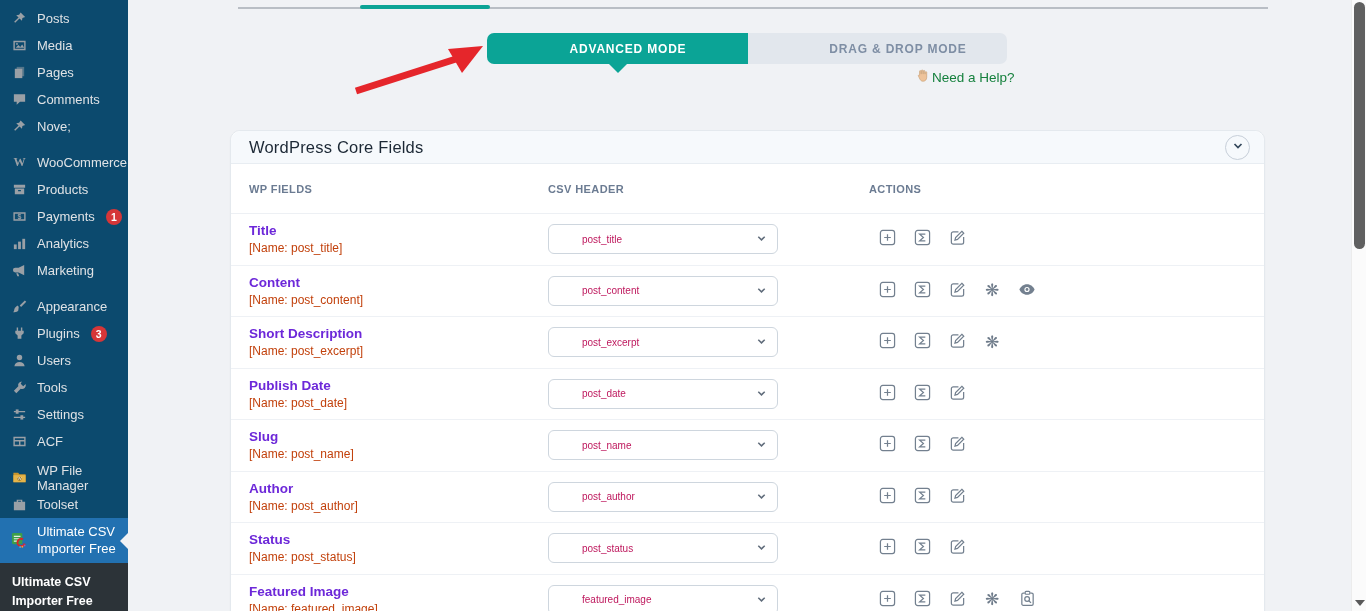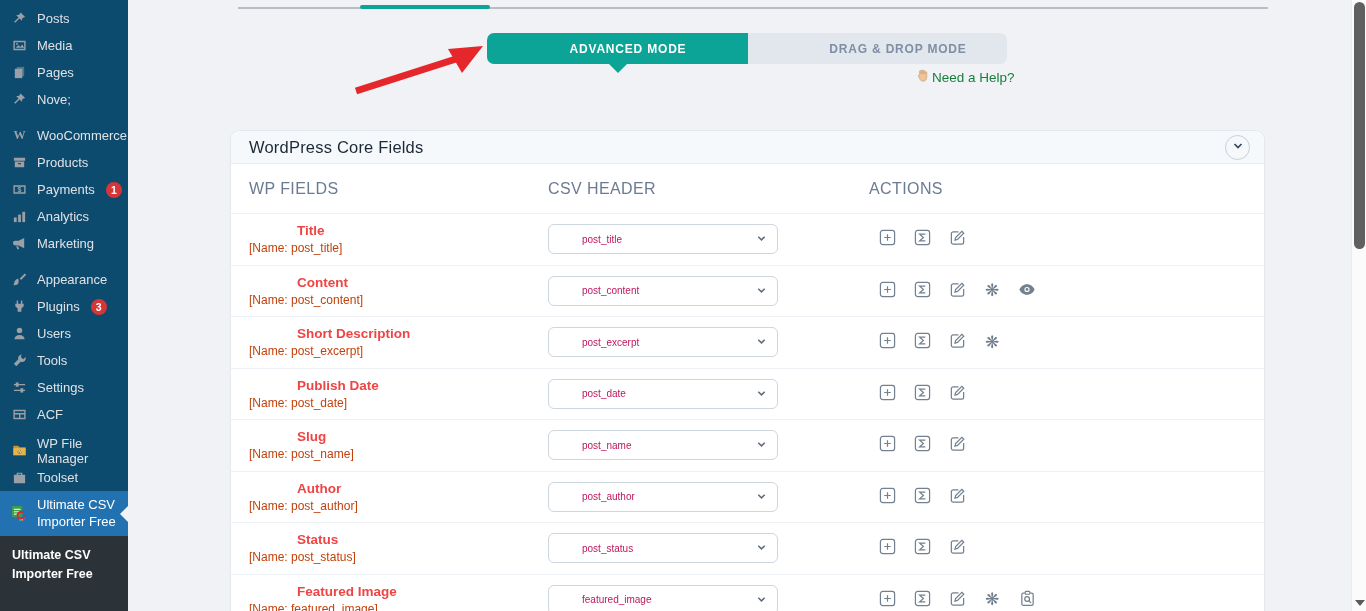--- a/index.html
+++ b/index.html
@@ -34,25 +34,25 @@
   .help-link { position:absolute; left:915px; top:68px; display:flex; align-items:center; gap:3px; color:#15803d; font-size:13.5px; text-decoration:none; cursor:pointer; }
 
   
   .panel { position:absolute; left:230px; top:130px; width:1035px; height:496px; background:#fff; border:1px solid #e4e9ee; border-radius:10px 10px 0 0; box-shadow:0 1px 2px rgba(30,40,60,.04); }
   .panel-hdr { position:relative; height:33px; background:#f6f9fc; border-bottom:1px solid #e8edf2; border-radius:10px 10px 0 0; display:flex; align-items:center; padding-left:18px; }
   .panel-title { font-size:16.5px; font-weight:500; color:#1c2835; letter-spacing:.2px; }
   .collapse-btn { position:absolute; right:14px; top:4px; width:25px; height:25px; border-radius:50%; background:transparent; border:1px solid #c7cfd9; display:flex; align-items:center; justify-content:center; cursor:pointer; color:#33475b; }
 
   .grid-row { display:grid; grid-template-columns:317px 321px auto; align-items:center; }
   .cols-row { height:50px; border-bottom:1px solid #edf0f4; }
-  .col-h { font-size:16px; font-weight:normal; letter-spacing:.4px; color:#6b7b92; }
+  .col-h { font-size:11px; font-weight:bold; letter-spacing:.4px; color:#6b7b92; }
   .col-h.c1 { padding-left:18px; }
   .map-row { height:51.5px; border-bottom:1px solid #eef1f5; }
   .fcell { padding-left:18px; }
-  .fname { font-size:13.5px; font-weight:bold; color:#ef4444;margin-left:48px; }
+  .fname { font-size:13.5px; font-weight:bold; color:#6d28d9; }
   .fsub { font-size:12px; color:#c2410c; margin-top:3px; }
   .select { width:230px; height:30px; background:#fff; border:1px solid #ced6de; border-radius:6px; display:flex; align-items:center; justify-content:space-between; padding:0 10px 0 12px; cursor:pointer; }
   .sel-val { font-size:10px; color:#be185d;padding-left:21px; }
   .acell { display:flex; align-items:center; gap:17px; padding-left:9px; }
   .act-btn { background:none; border:none; padding:0; width:18px; height:18px; display:flex; align-items:center; justify-content:center; color:#73808f; cursor:pointer; }
   .txt-ico { font-size:17px; line-height:17px; color:#6e7b8a; font-family:"DejaVu Sans",sans-serif; }
 
   
   .scrollbar { position:absolute; right:0; top:0; width:15px; height:611px; background:#fbfbfb; border-left:1px solid #ececec; }
   .scroll-thumb { position:absolute; left:2px; top:2px; width:11px; height:247px; background:#606060; border-radius:6px; cursor:grab; }
@@ -83,20 +83,28 @@
         <span class="sb-lbl">Media</span>
       </div>
       <div class="sb-item">
         <span class="sb-ico">
           <svg width="15" height="15" viewBox="0 0 16 16">
             <rect x="5" y="2" width="8" height="10" fill="currentColor" opacity=".5"></rect>
             <rect x="3" y="4" width="8" height="10" fill="currentColor"></rect>
           </svg>
         </span>
         <span class="sb-lbl">Pages</span>
+      </div>
+      <div class="sb-item">
+        <span class="sb-ico">
+          <svg width="15" height="15" viewBox="0 0 16 16">
+            <path fill="currentColor" d="M2 2.5h12v8H8.5L5 13.5v-3H2z"></path>
+          </svg>
+        </span>
+        <span class="sb-lbl">Comments</span>
       </div>
       <div class="sb-item">
         <span class="sb-ico">
           <svg width="15" height="15" viewBox="0 0 16 16">
             <path fill="currentColor" d="M9.2 1.6 14 6.4l-2.9 1-.5 3.1-2.6-2.6-4.6 4.7-1.1-1.1 4.7-4.6L4.5 4.4l3.1-.5z"></path>
           </svg>
         </span>
         <span class="sb-lbl">Nove;</span>
       </div>
       <div class="sb-spacer"></div>

